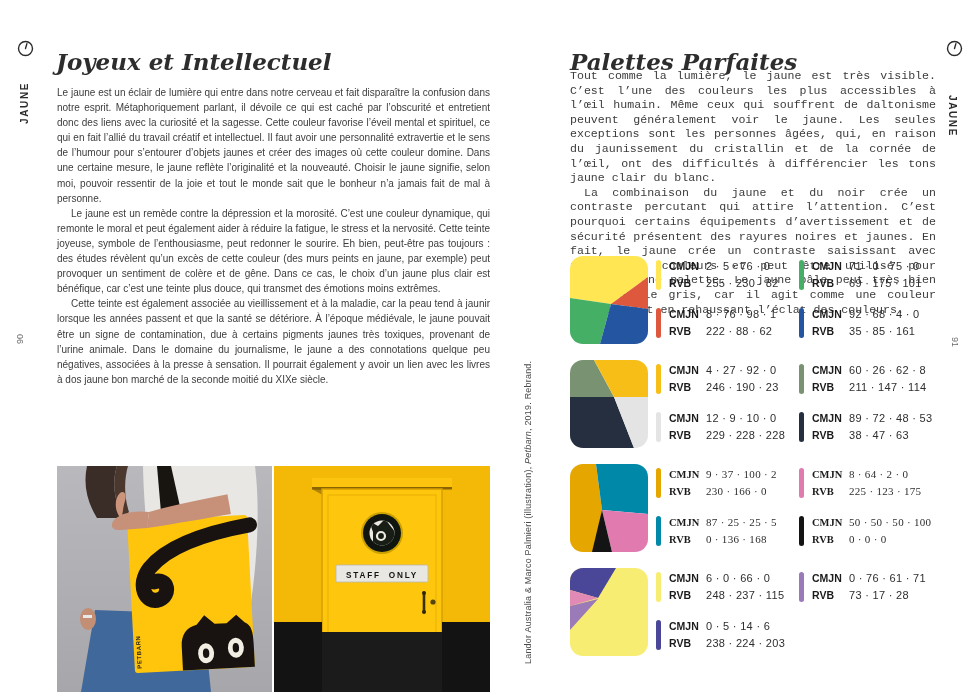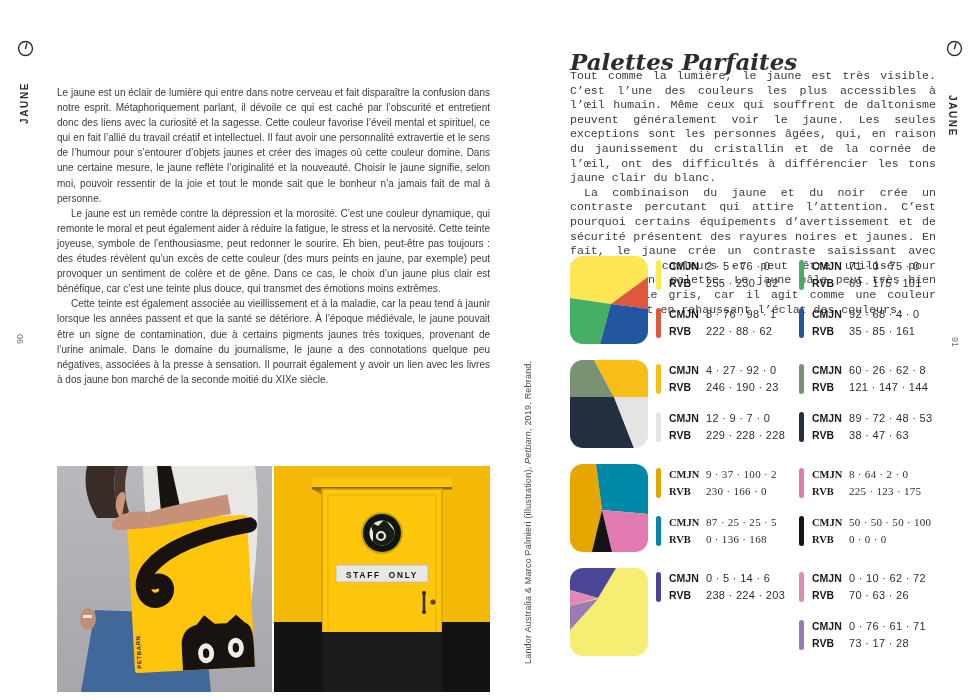--- a/index.html
+++ b/index.html
@@ -51,20 +51,21 @@
 </head>
 <body>
 
 <div class="spread">
 
   <svg id="icon-left" class="chapter-icon" viewBox="0 0 17 17">
     <circle cx="8.5" cy="8.5" r="7" fill="none" stroke="#2b2b2b" stroke-width="1.4"></circle>
     <line x1="8.5" y1="8.5" x2="9.9" y2="3.6" stroke="#2b2b2b" stroke-width="1.4" stroke-linecap="round"></line>
   </svg>
 
+  <h1 id="title-left" class="page-title">Joyeux et Intellectuel</h1>
   <div id="tab-left" class="tab">JAUNE</div>
 
   <div id="body-left" class="body-text">
     <p>Le jaune est un éclair de lumière qui entre dans notre cerveau et fait disparaître la confusion dans notre esprit. Métaphoriquement parlant, il dévoile ce qui est caché par l’obscurité et entretient donc des liens avec la curiosité et la sagesse. Cette couleur favorise l’éveil mental et spirituel, ce qui en fait l’allié du travail créatif et intellectuel. Il faut avoir une personnalité extravertie et le sens de l’humour pour s’entourer d’objets jaunes et créer des images où cette couleur domine. Dans une certaine mesure, le jaune reflète l’originalité et la nouveauté. Choisir le jaune signifie, selon moi, pouvoir ressentir de la joie et tout le monde sait que le bonheur n’a jamais fait de mal à personne.</p>
     <p>Le jaune est un remède contre la dépression et la morosité. C’est une couleur dynamique, qui remonte le moral et peut également aider à réduire la fatigue, le stress et la nervosité. Cette teinte joyeuse, symbole de l’enthousiasme, peut redonner le sourire. Eh bien, peut-être pas toujours : des études révèlent qu’un excès de cette couleur (des murs peints en jaune, par exemple) peut provoquer un sentiment de colère et de gêne. Dans ce cas, le choix d’un jaune plus clair est bénéfique, car c’est une teinte plus douce, qui transmet des émotions moins extrêmes.</p>
     <p>Cette teinte est également associée au vieillissement et à la maladie, car la peau tend à jaunir lorsque les années passent et que la santé se détériore. À l’époque médiévale, le jaune pouvait être un signe de contamination, due à certains pigments jaunes très toxiques, provenant de l’urine animale. Dans le domaine du journalisme, le jaune a des connotations quelque peu négatives, associées à la presse à sensation. Il pourrait également y avoir un lien avec les livres à dos jaune bon marché de la seconde moitié du XIXe siècle.</p>
   </div>
 
   <div id="pagenum-left" class="pagenum">90</div>
 
@@ -208,29 +209,29 @@
       </g>
     </svg>
     <div class="pal-col c1">
       <div class="pal-entry">
         <span class="chip" style="background: rgb(246, 190, 23);"></span>
         <div class="pal-line"><span class="pal-label">CMJN</span><span class="pal-val">4 · 27 · 92 · 0</span></div>
         <div class="pal-line"><span class="pal-label">RVB</span><span class="pal-val">246 · 190 · 23</span></div>
       </div>
       <div class="pal-entry">
         <span class="chip" style="background: rgb(229, 228, 228);"></span>
-        <div class="pal-line"><span class="pal-label">CMJN</span><span class="pal-val">12 · 9 · 7 · 0</span></div>
+        <div class="pal-line"><span class="pal-label">CMJN</span><span class="pal-val">12 · 9 · 10 · 0</span></div>
         <div class="pal-line"><span class="pal-label">RVB</span><span class="pal-val">229 · 228 · 228</span></div>
       </div>
     </div>
     <div class="pal-col c2">
       <div class="pal-entry">
         <span class="chip" style="background: rgb(121, 147, 114);"></span>
         <div class="pal-line"><span class="pal-label">CMJN</span><span class="pal-val">60 · 26 · 62 · 8</span></div>
-        <div class="pal-line"><span class="pal-label">RVB</span><span class="pal-val">121 · 147 · 144</span></div>
+        <div class="pal-line"><span class="pal-label">RVB</span><span class="pal-val">211 · 147 · 114</span></div>
       </div>
       <div class="pal-entry">
         <span class="chip" style="background: rgb(38, 47, 63);"></span>
         <div class="pal-line"><span class="pal-label">CMJN</span><span class="pal-val">89 · 72 · 48 · 53</span></div>
         <div class="pal-line"><span class="pal-label">RVB</span><span class="pal-val">38 · 47 · 63</span></div>
       </div>
     </div>
   </div>
 
   <div id="palette-row-3" class="palette-row">
@@ -282,32 +283,32 @@
         </defs>
       <g clip-path="url(#r3)">
         <rect width="78" height="88" fill="#F8ED73"></rect>
         <polygon points="0,0 46,0 28,30 0,22" fill="#4B4798"></polygon>
         <polygon points="0,22 28,30 0,38" fill="#E28AB6"></polygon>
         <polygon points="0,38 28,31 0,62" fill="#9A7BB7"></polygon>
       </g>
     </svg>
     <div class="pal-col c1">
       <div class="pal-entry">
+        <span class="chip" style="background: rgb(248, 237, 115);"></span>
+        <div class="pal-line"><span class="pal-label">CMJN</span><span class="pal-val">6 · 0 · 66 · 0</span></div>
+        <div class="pal-line"><span class="pal-label">RVB</span><span class="pal-val">248 · 237 · 115</span></div>
+      </div>
+      <div class="pal-entry">
         <span class="chip" style="background: rgb(75, 71, 152);"></span>
         <div class="pal-line"><span class="pal-label">CMJN</span><span class="pal-val">0 · 5 · 14 · 6</span></div>
         <div class="pal-line"><span class="pal-label">RVB</span><span class="pal-val">238 · 224 · 203</span></div>
       </div>
     </div>
     <div class="pal-col c2">
       <div class="pal-entry">
-        <span class="chip" style="background: rgb(226, 138, 182);"></span>
-        <div class="pal-line"><span class="pal-label">CMJN</span><span class="pal-val">0 · 10 · 62 · 72</span></div>
-        <div class="pal-line"><span class="pal-label">RVB</span><span class="pal-val">70 · 63 · 26</span></div>
-      </div>
-      <div class="pal-entry">
         <span class="chip" style="background: rgb(154, 123, 183);"></span>
         <div class="pal-line"><span class="pal-label">CMJN</span><span class="pal-val">0 · 76 · 61 · 71</span></div>
         <div class="pal-line"><span class="pal-label">RVB</span><span class="pal-val">73 · 17 · 28</span></div>
       </div>
     </div>
   </div>
 
 </div>
 
 </body></html>

